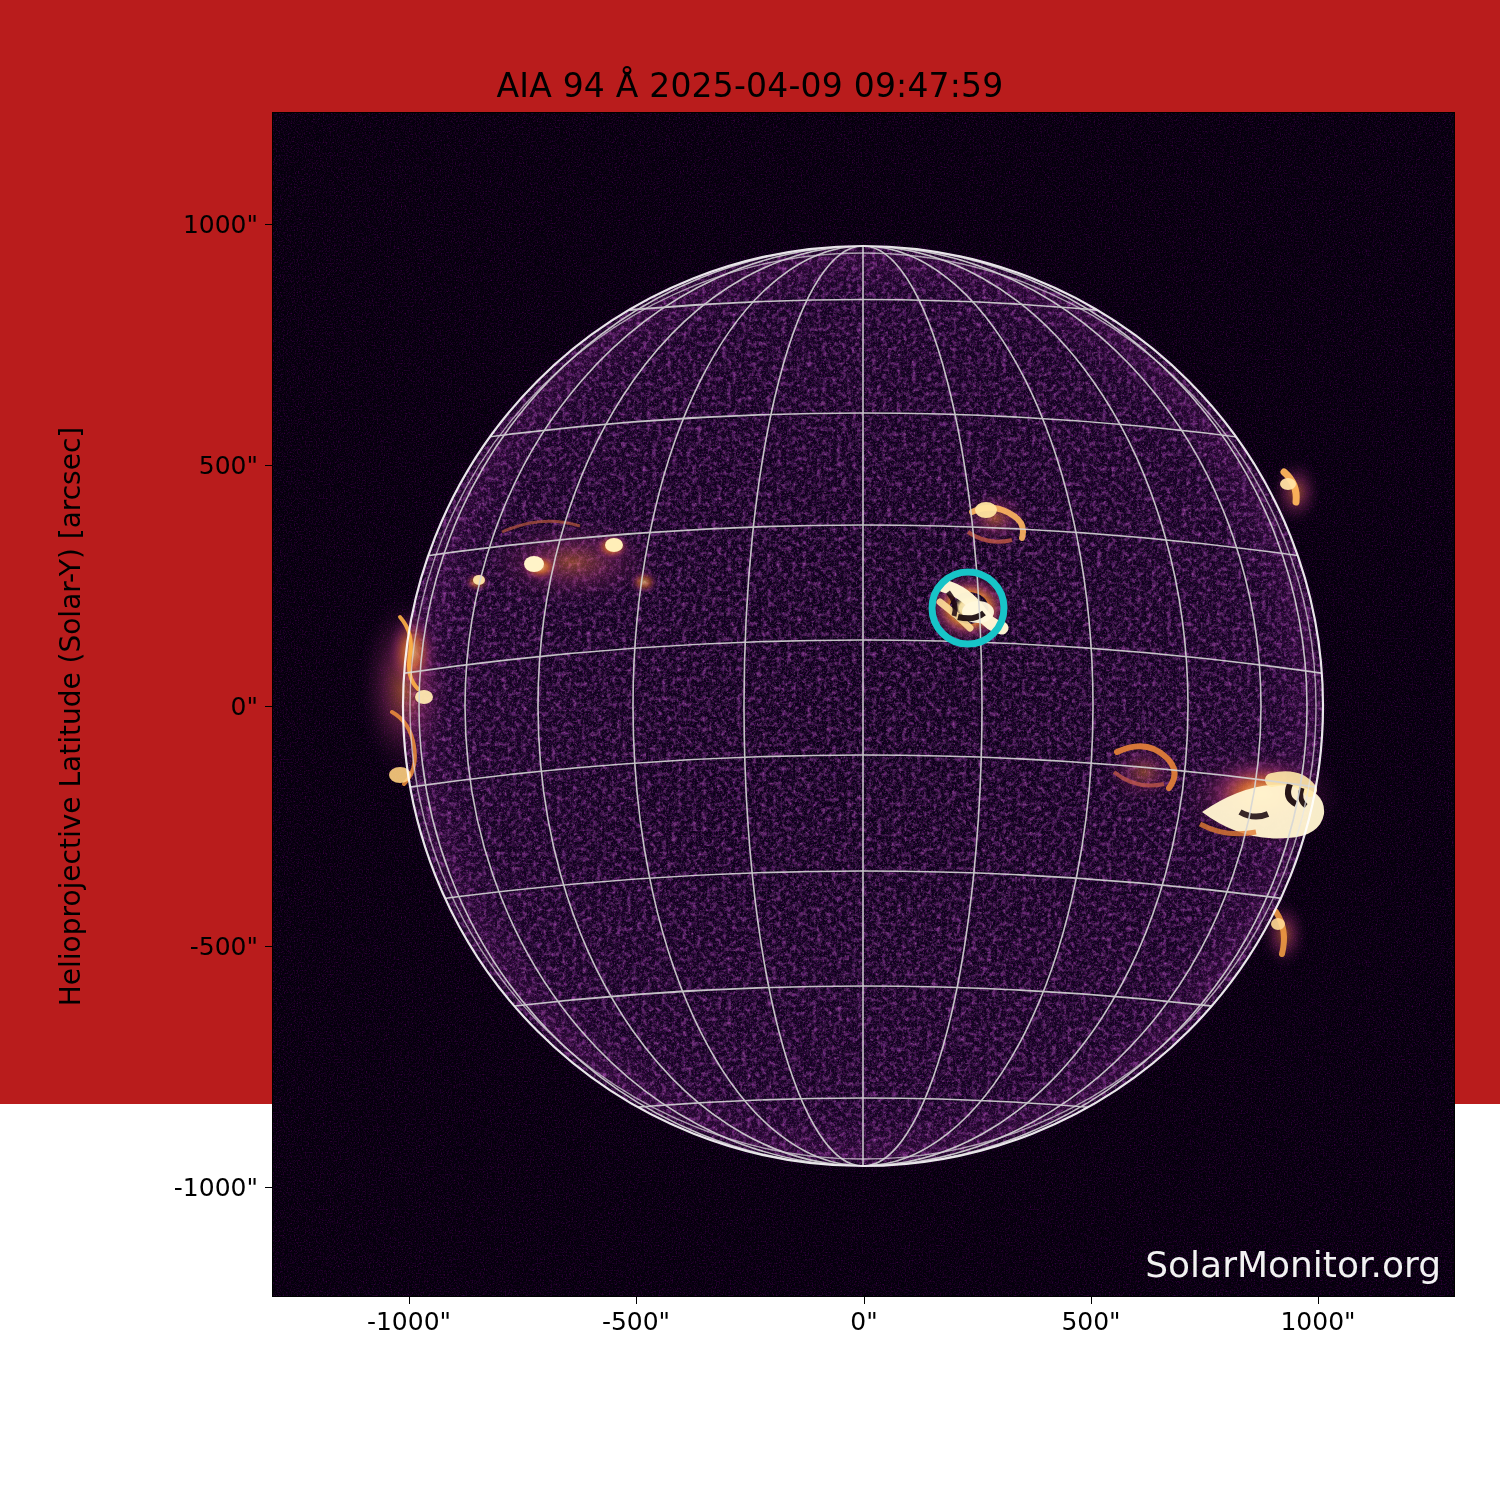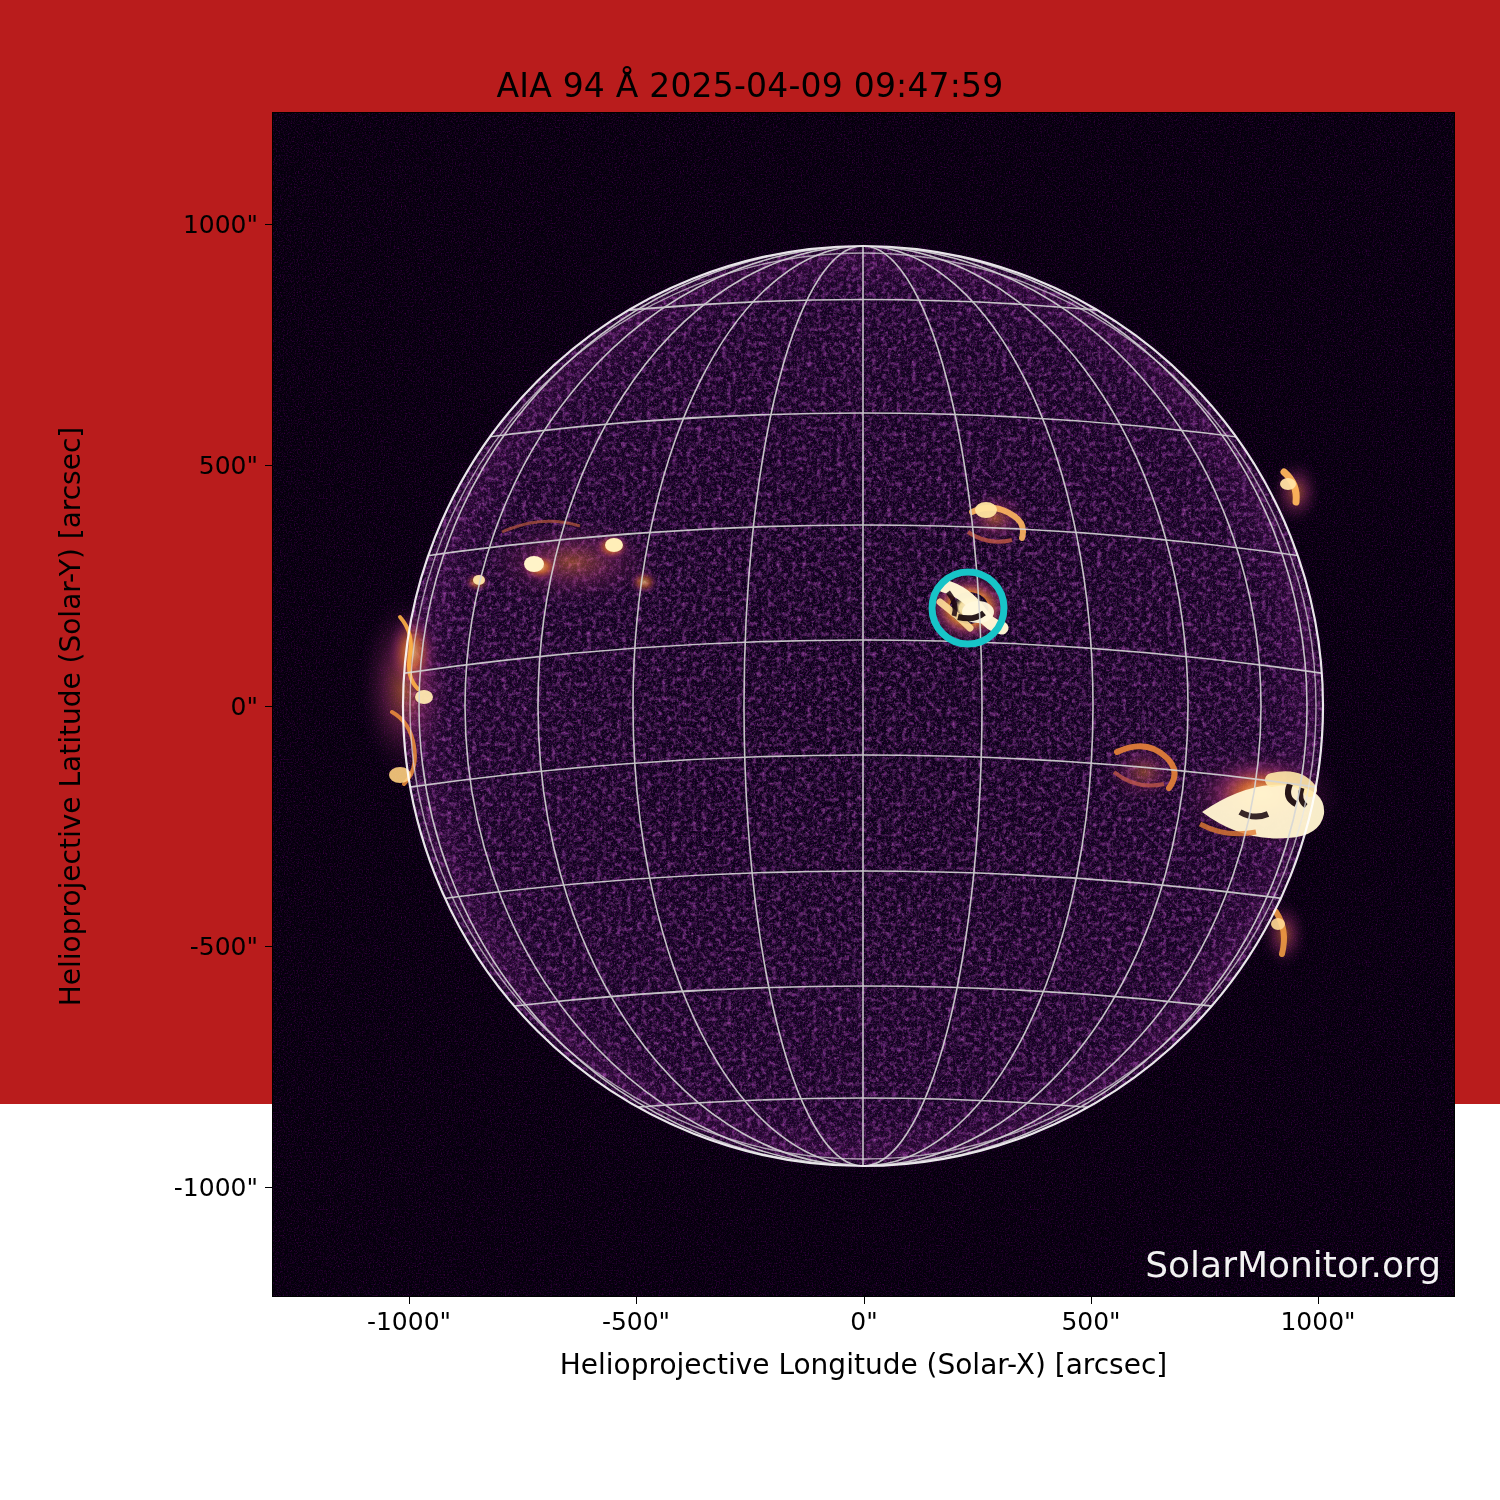--- a/index.html
+++ b/index.html
@@ -260,16 +260,15 @@
   <div class="tick tick-y" style="top:706px"></div>
   <div class="tick tick-y" style="top:946px"></div>
   <div class="tick tick-y" style="top:1187px"></div>
 
   <div class="ticklabel ticklabel-y" style="top:224px">1000"</div>
   <div class="ticklabel ticklabel-y" style="top:465px">500"</div>
   <div class="ticklabel ticklabel-y" style="top:706px">0"</div>
   <div class="ticklabel ticklabel-y" style="top:946px">-500"</div>
   <div class="ticklabel ticklabel-y" style="top:1187px">-1000"</div>
 
-  <div class="xlabel">Helioprojective Longitude (Solar-X) [arcsec]</div>
   <div class="ylabel">Helioprojective Latitude (Solar-Y) [arcsec]</div>
 
 </div>
 
 </body></html>

